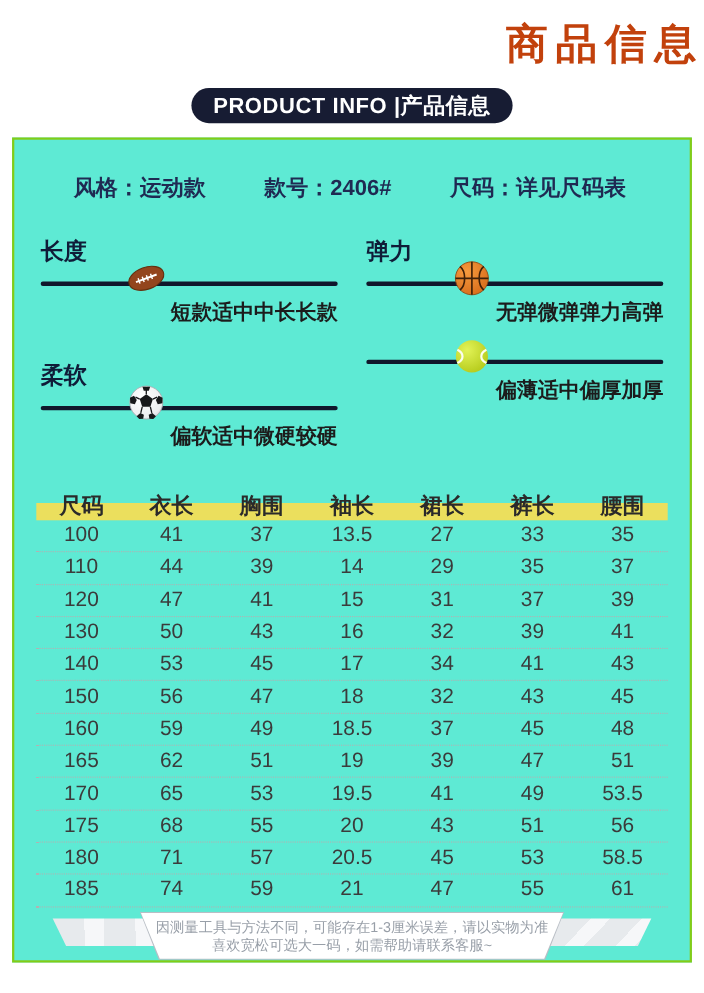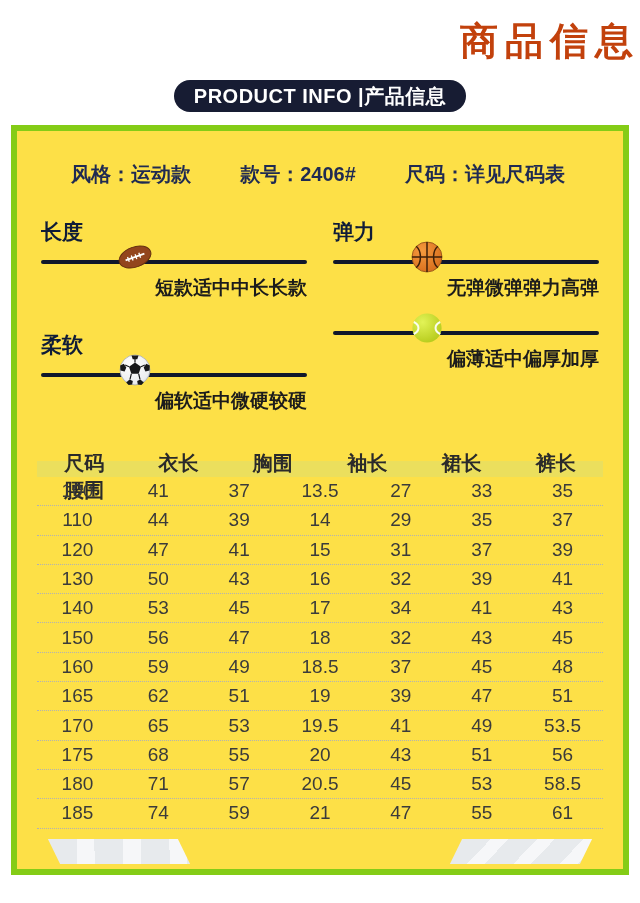--- a/index.html
+++ b/index.html
@@ -16,21 +16,21 @@
     width:292px; height:32px; margin:12px auto 0;
     background:#171c33; border-radius:17px;
     display:flex; align-items:center; justify-content:center;
     color:#ffffff; font-size:20px; font-weight:700; letter-spacing:0.5px;
     white-space:nowrap;
   }
 
   
   .content-box {
     width:618px; height:750px; margin:13px auto 0;
-    border:6px solid #84cc16; background:#fde047;
+    border:2px solid #84cc16; background:#5eead4;
     padding-top:30px; position:relative;
   }
 
   
   .attr-row {
     display:flex; justify-content:space-between;
     padding:0 58px 0 54px;
     font-size:20px; font-weight:700; color:#1f2a52;
     white-space:nowrap;
   }
@@ -50,21 +50,21 @@
   }
   .slider-labels {
     display:flex; justify-content:flex-end;
     margin-top:11px; font-size:19px; font-weight:600; color:#1c1c1c;
     white-space:nowrap;
   }
 
   
   .size-table { margin-top:36px; padding:0 20px; }
   .thead {
-    display:grid; grid-template-columns:repeat(6,1fr);
+    display:grid; grid-template-columns:repeat(7,1fr);
     height:27px; align-items:center;
     background:linear-gradient(to bottom, transparent 42%, #ebdf5d 42%);
   }
   .th { text-align:center; font-size:20px; font-weight:700; color:#2a2a2a; }
   .tr {
     display:grid; grid-template-columns:repeat(7,1fr);
     height:29.3px; align-items:center;
     border-bottom:1px dotted #b2b2b2;
   }
   .td { text-align:center; font-size:19px; color:#3b3b3b; }
@@ -331,16 +331,22 @@
             <div class="td">47</div>
             <div class="td">55</div>
             <div class="td">61</div>
           </div>
         </div>
     </div>
 
     <div class="ribbon">
       <div class="tail tail-left"></div>
       <div class="tail tail-right"></div>
+      <div class="ribbon-center">
+        <div class="ribbon-inner">
+          <span>因测量工具与方法不同，可能存在1-3厘米误差，请以实物为准</span>
+          <span>喜欢宽松可选大一码，如需帮助请联系客服~</span>
+        </div>
+      </div>
     </div>
 
   </div>
 </div>
 
 </body></html>

